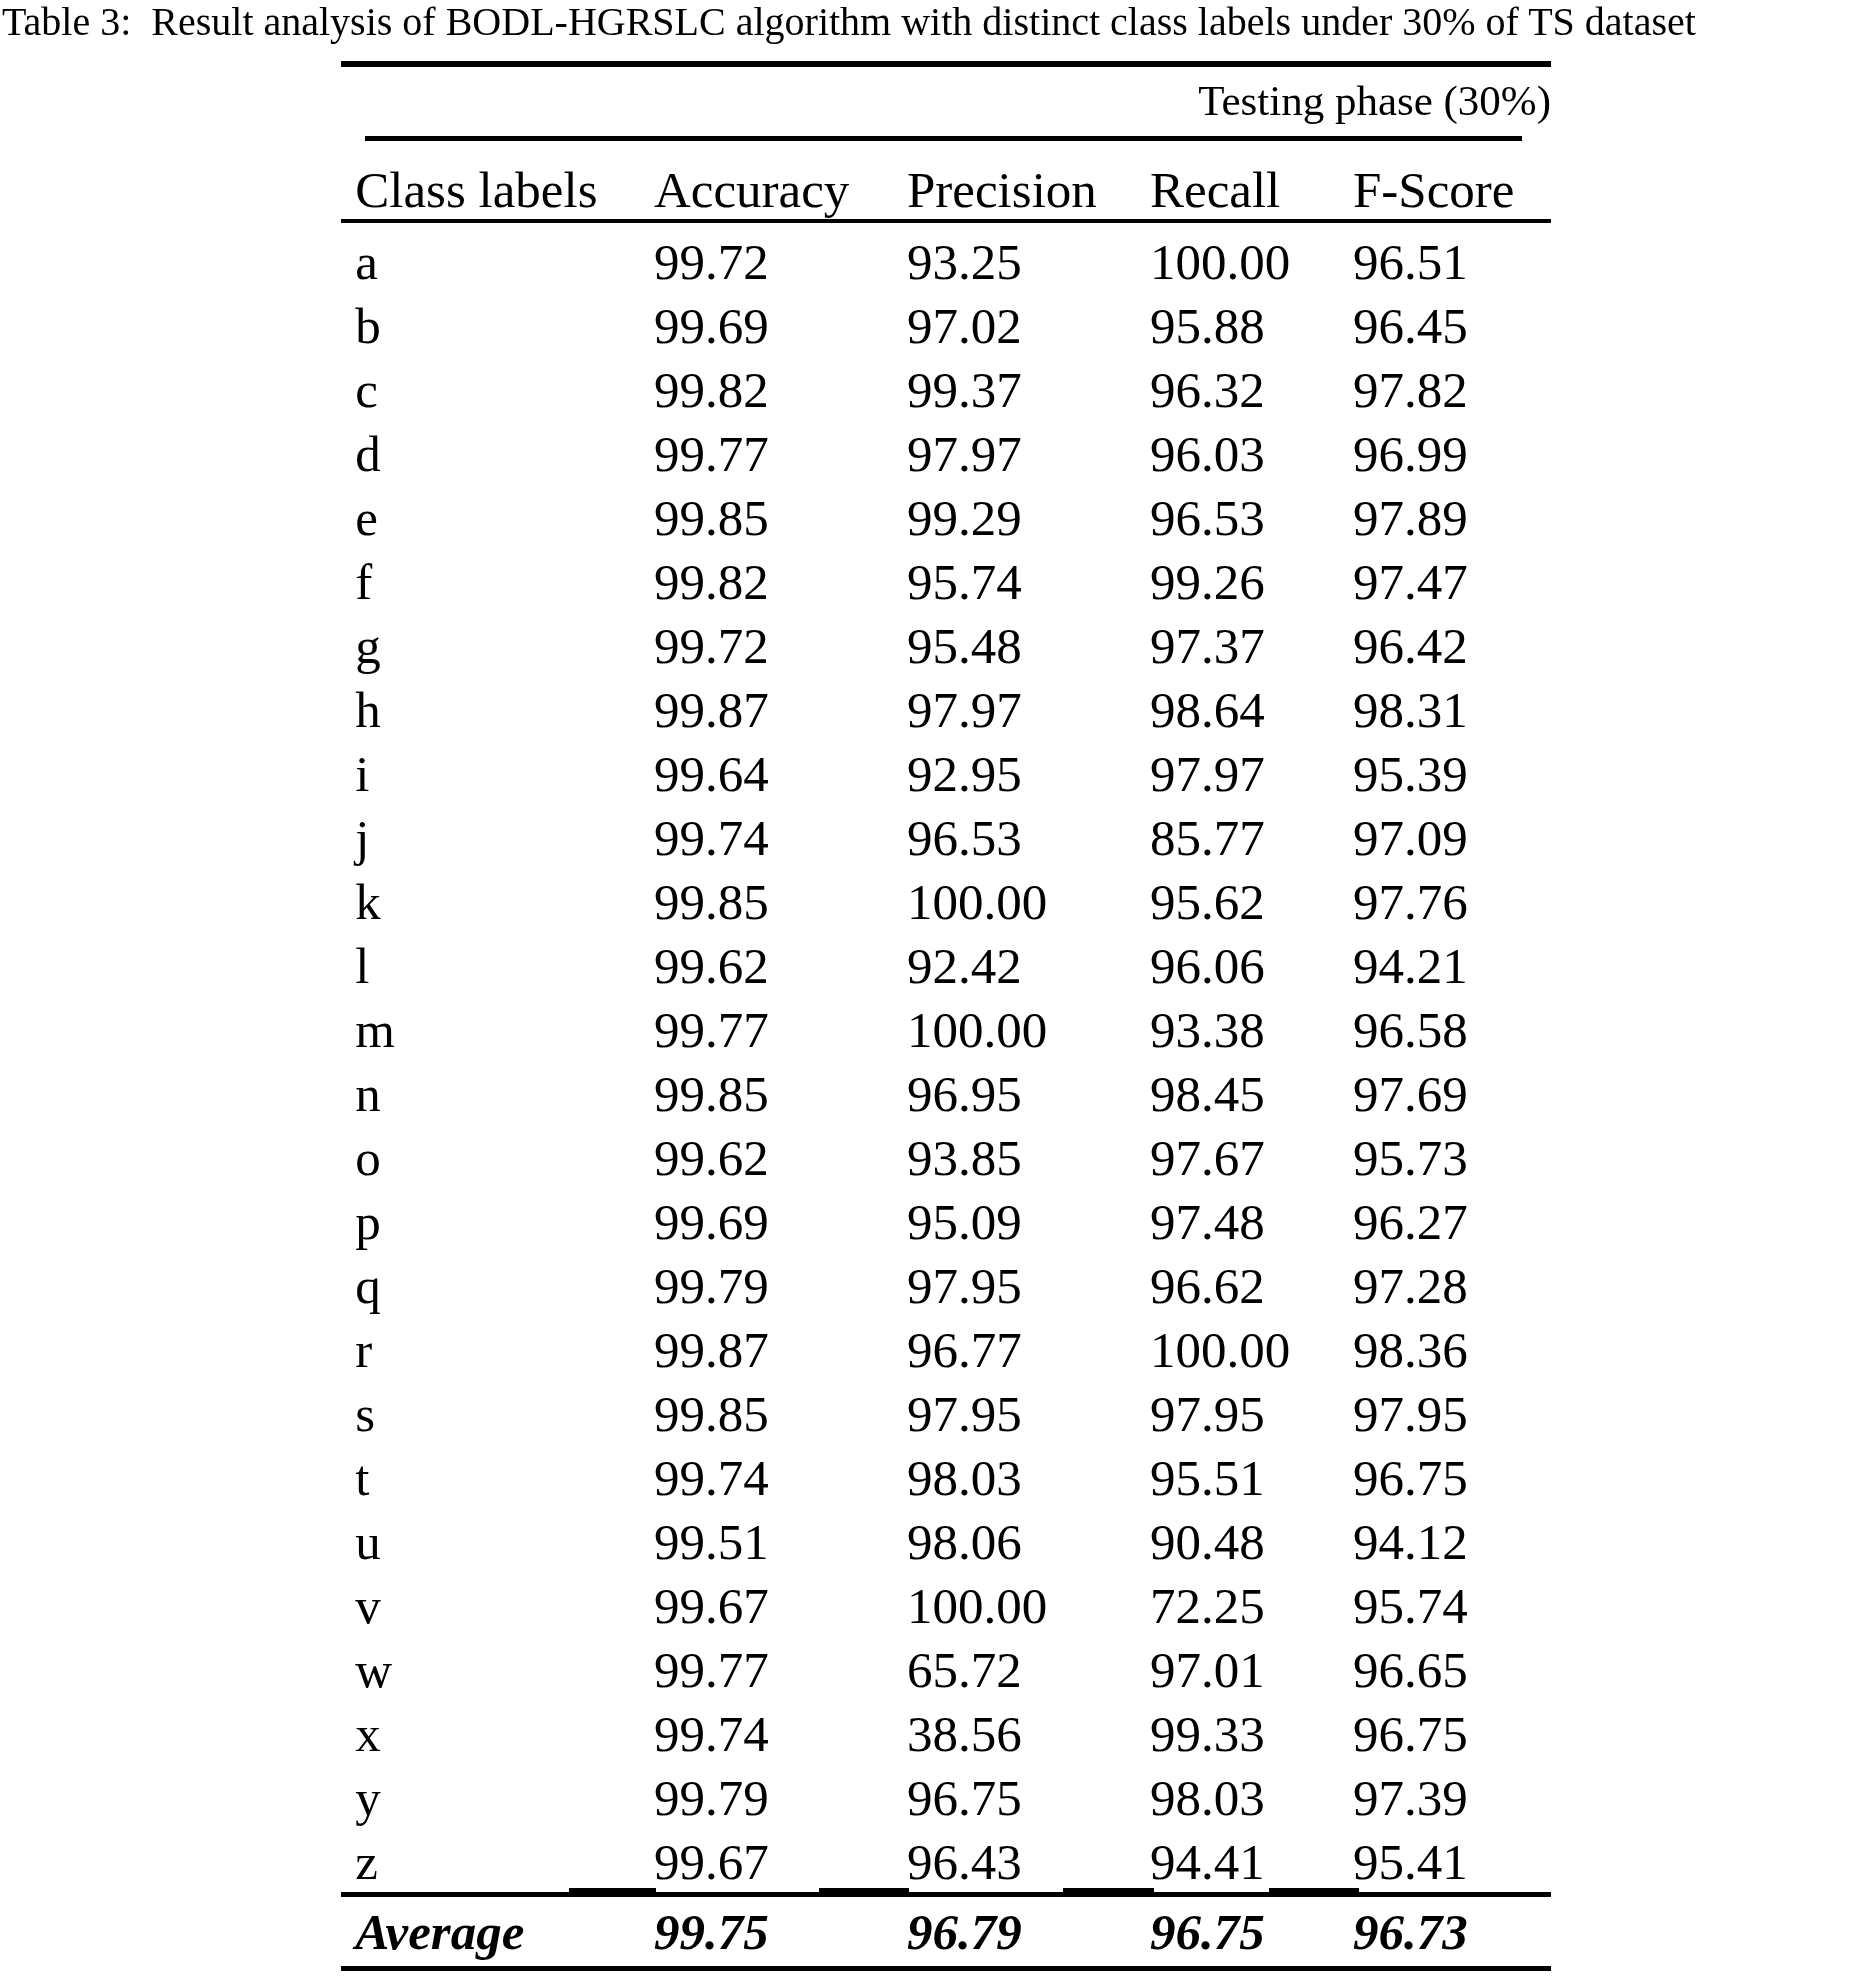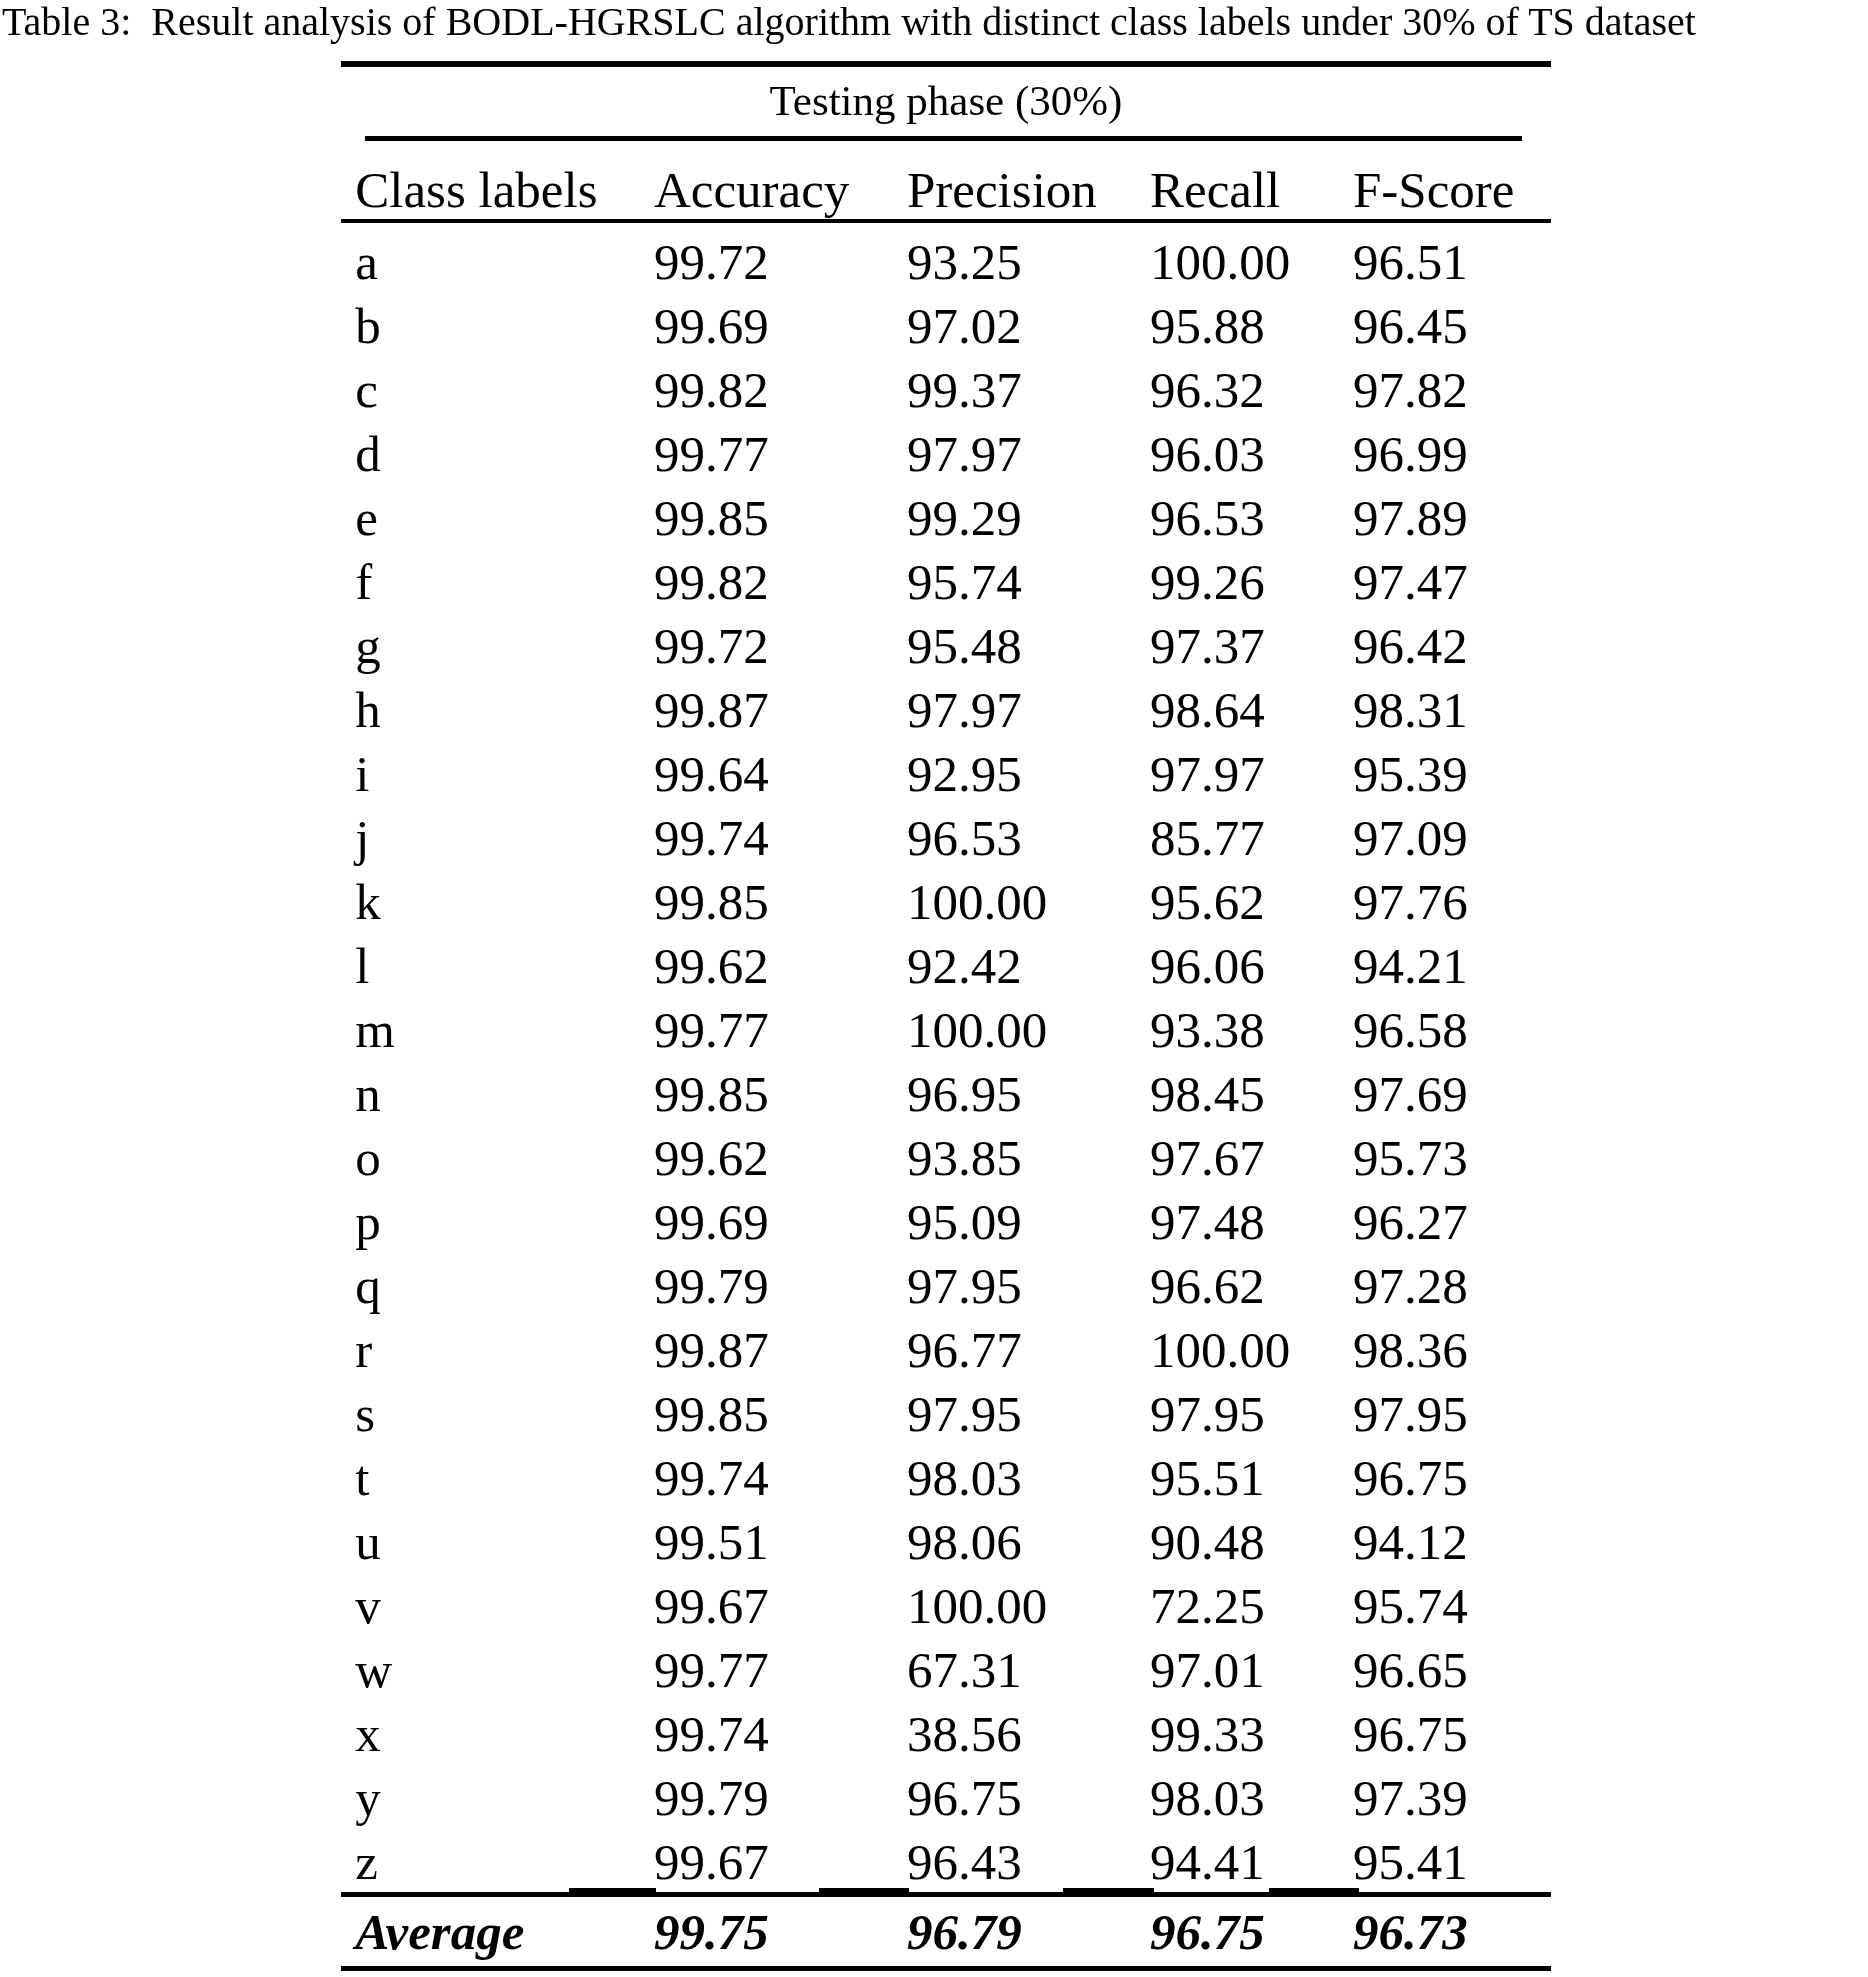--- a/index.html
+++ b/index.html
@@ -53,21 +53,21 @@
   }
   .seg-1 { left: 228px; width: 87px; }
   .seg-2 { left: 478px; width: 90px; }
   .seg-3 { left: 722px; width: 91px; }
   .seg-4 { left: 928px; width: 90px; }
   .group-header {
     position: absolute;
     top: 76px;
     left: 0;
     width: 100%;
-    text-align: center;
+    text-align: right;
     font-size: 43px;
   }
   .grid-row {
     display: grid;
     grid-template-columns: 313px 253px 243px 203px 1fr;
     align-items: center;
     font-size: 51px;
     width: 100%;
   }
   .header-row {
@@ -294,21 +294,21 @@
     <span class="cell-label">v</span>
     <span>99.67</span>
     <span>100.00</span>
     <span>72.25</span>
     <span>95.74</span>
   </div>
 
   <div class="grid-row data-row">
     <span class="cell-label">w</span>
     <span>99.77</span>
-    <span>67.31</span>
+    <span>65.72</span>
     <span>97.01</span>
     <span>96.65</span>
   </div>
 
   <div class="grid-row data-row">
     <span class="cell-label">x</span>
     <span>99.74</span>
     <span>38.56</span>
     <span>99.33</span>
     <span>96.75</span>

